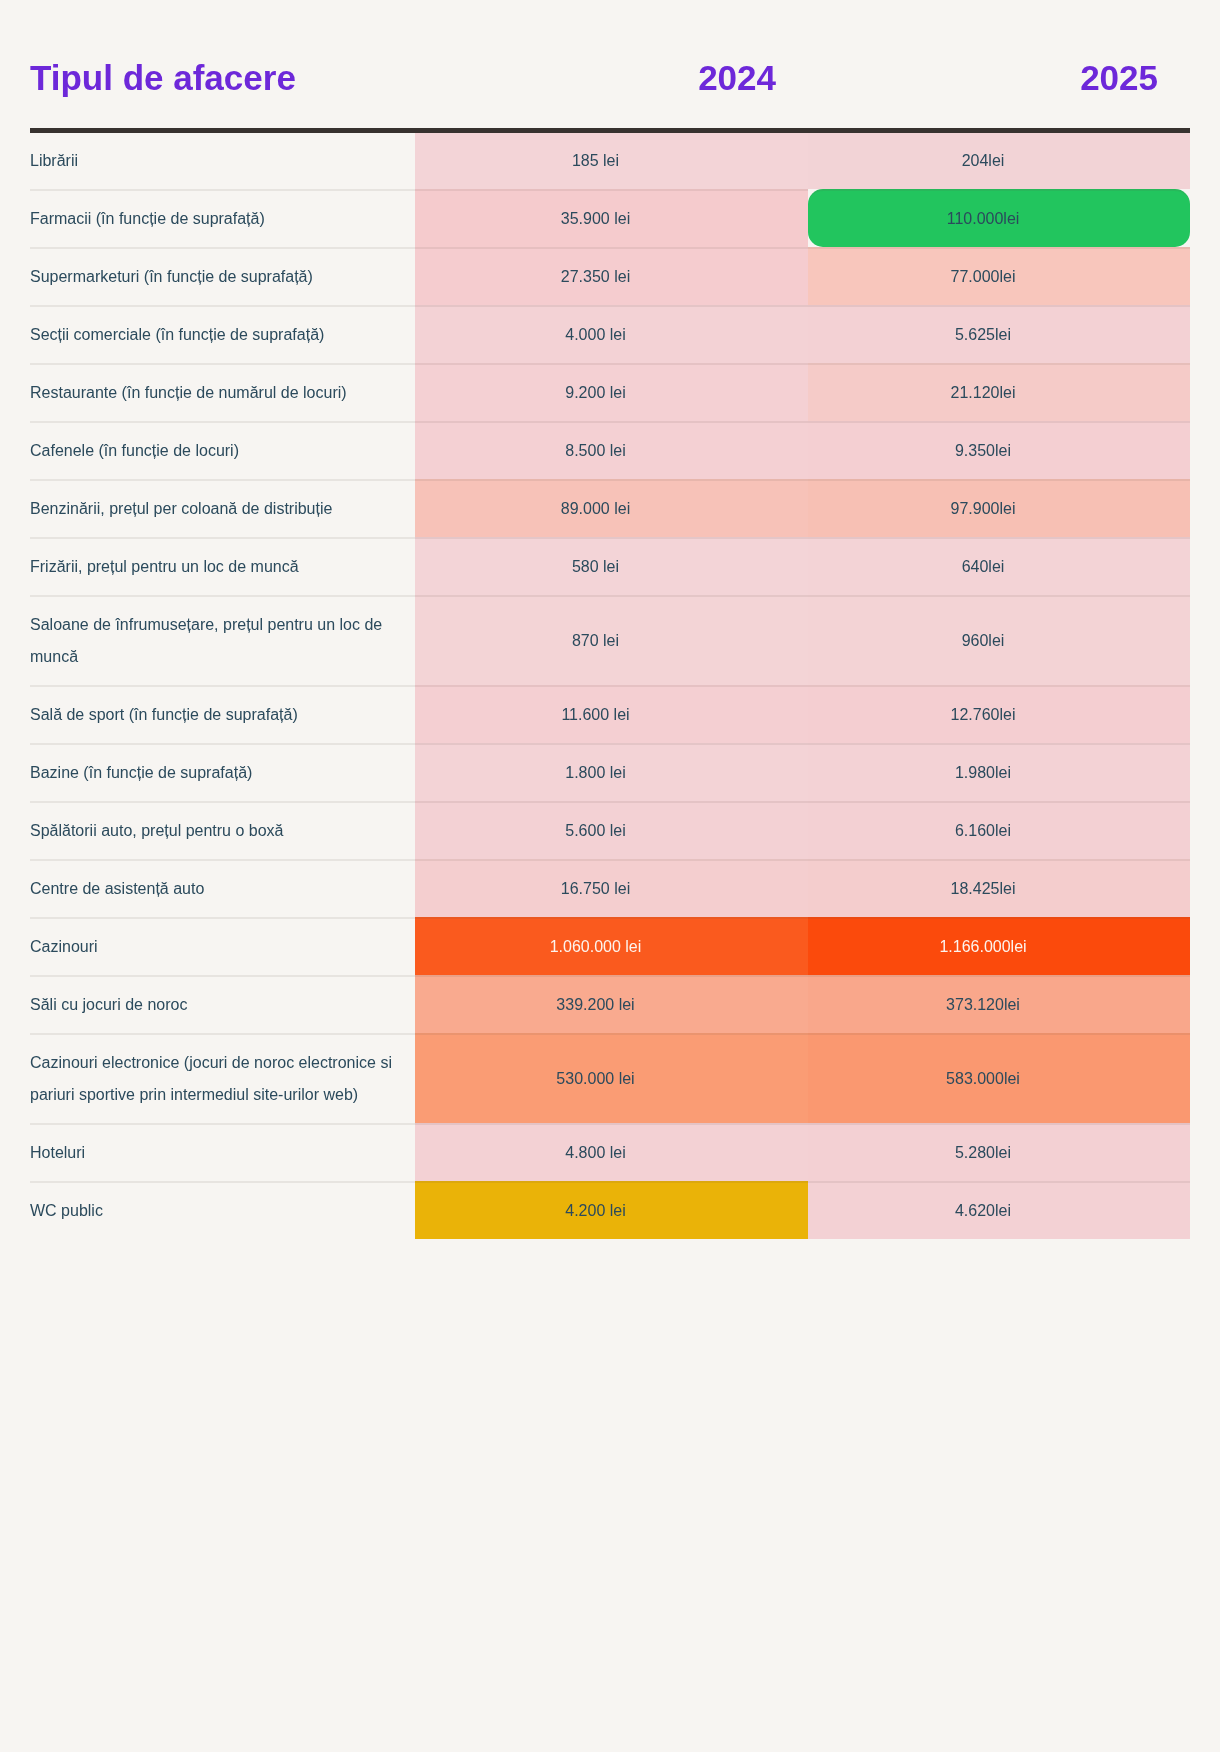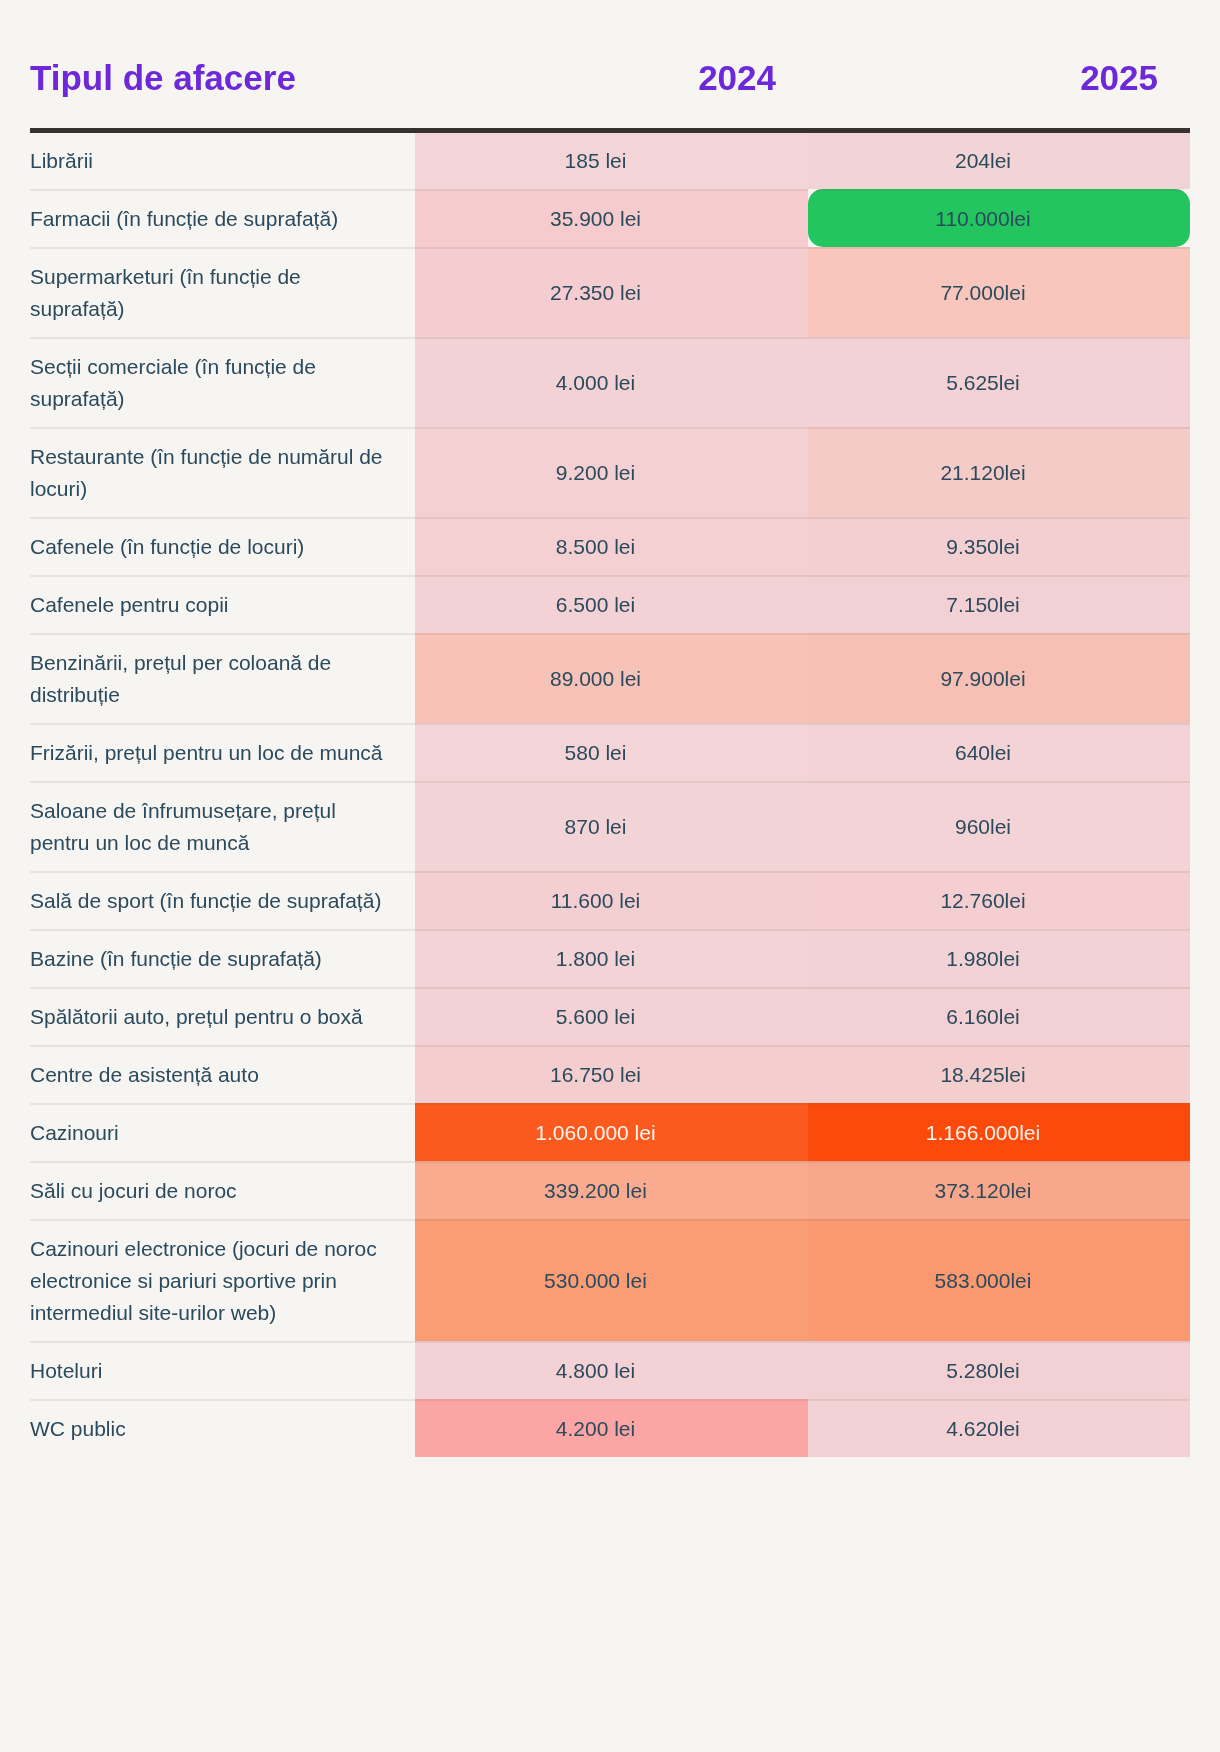--- a/index.html
+++ b/index.html
@@ -31,21 +31,21 @@
     font-weight: bold;
     color: #6d28d9;
     padding: 28px 0 30px 0;
     border-bottom: 5px solid #37322f;
     vertical-align: bottom;
   }
   thead th.h-label { text-align: left; }
   thead th.h-val   { text-align: right; padding-right: 32px; }
 
   tbody td {
-    font-size: 21px;
+    font-size: 16px;
     line-height: 32px;
     color: #2b4a5c;
     padding: 12px 0;
     vertical-align: middle;
   }
   tbody td.label {
     text-align: left;
     padding-right: 22px;
     background: transparent;
   }
@@ -102,25 +102,20 @@
     <td class="label">Restaurante (în funcție de numărul de locuri)</td>
     <td class="val" style="background: rgb(244, 208, 211);">9.200 lei</td>
     <td class="val" style="background: rgb(245, 203, 200);">21.120lei</td>
   </tr>
         <tr>
     <td class="label">Cafenele (în funcție de locuri)</td>
     <td class="val" style="background: rgb(244, 208, 211);">8.500 lei</td>
     <td class="val" style="background: rgb(244, 207, 210);">9.350lei</td>
   </tr>
         <tr>
-    <td class="label">Cafenele pentru copii</td>
-    <td class="val" style="background: rgb(243, 209, 212);">6.500 lei</td>
-    <td class="val" style="background: rgb(243, 208, 211);">7.150lei</td>
-  </tr>
-        <tr>
     <td class="label">Benzinării, prețul per coloană de distribuție</td>
     <td class="val" style="background: rgb(247, 194, 184);">89.000 lei</td>
     <td class="val" style="background: rgb(247, 192, 180);">97.900lei</td>
   </tr>
         <tr>
     <td class="label">Frizării, prețul pentru un loc de muncă</td>
     <td class="val" style="background: rgb(243, 212, 215);">580 lei</td>
     <td class="val" style="background: rgb(243, 211, 214);">640lei</td>
   </tr>
         <tr>
@@ -163,18 +158,18 @@
     <td class="val" style="background: rgb(250, 156, 116);">530.000 lei</td>
     <td class="val" style="background: rgb(250, 152, 112);">583.000lei</td>
   </tr>
         <tr>
     <td class="label">Hoteluri</td>
     <td class="val" style="background: rgb(243, 209, 212);">4.800 lei</td>
     <td class="val" style="background: rgb(243, 208, 211);">5.280lei</td>
   </tr>
         <tr>
     <td class="label">WC public</td>
-    <td class="val" style="background: #fca5a5;">4.200 lei</td>
+    <td class="val" style="background: #eab308;">4.200 lei</td>
     <td class="val" style="background: rgb(243, 209, 212); margin-top: 46px;">4.620lei</td>
   </tr>
       </tbody>
   </table>
 </div>
 
 </body></html>

